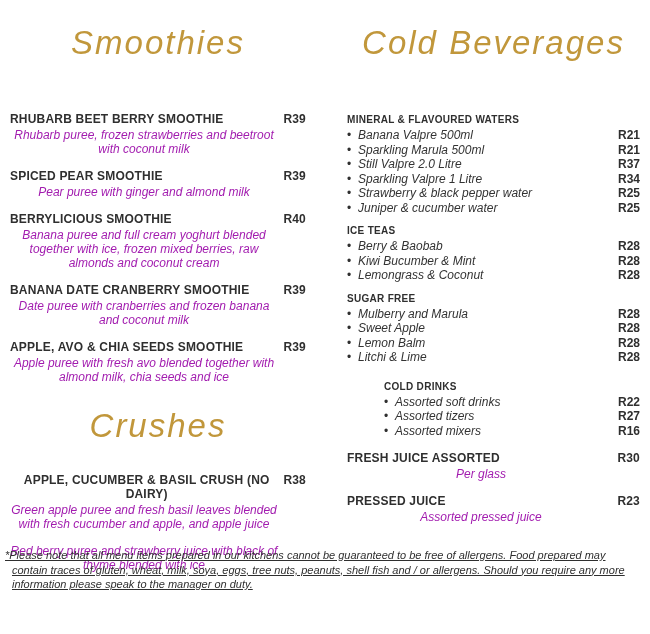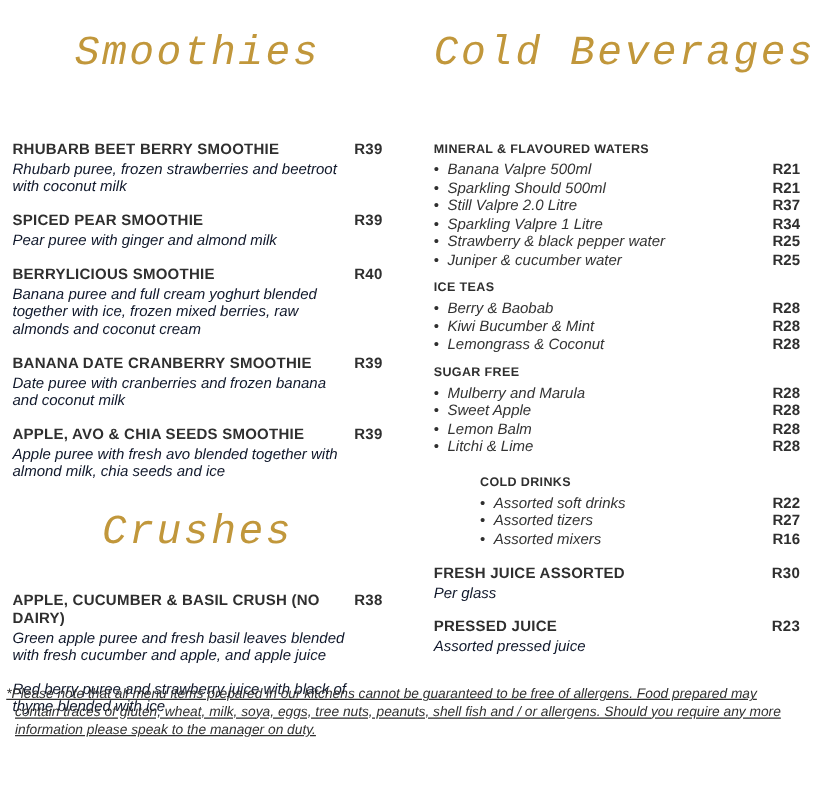--- a/index.html
+++ b/index.html
@@ -16,52 +16,52 @@
     position: relative;
   }
   .page {
     display: grid;
     grid-template-columns: 296px 293px;
     column-gap: 41px;
     padding: 14px 10px 0 10px;
     box-sizing: border-box;
   }
   .script-heading {
-    font-family: Liberation Mono, monospace;
+    font-family: Liberation Sans, sans-serif;
     font-style: italic;
     font-weight: normal;
     color: #C1973B;
     font-size: 33px;
     text-align: center;
     height: 62px;
     line-height: 58px;
     letter-spacing: 2px;
     white-space: nowrap;
   }
   .col-body { margin-top: 36px; }
   .heading-crushes { margin-top: 8px; margin-bottom: 14px; }
 
   
-  .menu-item { margin-bottom: 13px; }
+  .menu-item { margin-bottom: 13px; text-align: center; }
   .item-row {
     display: flex;
     justify-content: space-between;
     align-items: baseline;
     font-weight: bold;
     font-size: 12px;
     line-height: 14px;
     letter-spacing: 0.2px;
   }
   .item-name { text-transform: uppercase; }
   .item-price { font-weight: bold; }
   .item-desc {
     font-style: italic;
     font-size: 12px;
     line-height: 14px;
-    color: #0f172a;
+    color: #a21caf;
     margin-top: 2px;
     max-width: 268px;
   }
 
   
   .group { margin-bottom: 8px; }
   .group.extra-gap { margin-top: 14px; margin-left: 37px; }
   .group-title {
     font-weight: bold;
     font-size: 10px;
@@ -157,21 +157,21 @@
     <div class="col-body" id="cold-blocks">
         <div class="group">
           <div class="group-title">MINERAL &amp; FLAVOURED WATERS</div>
           <div class="bullet-row">
             <span class="bullet">•</span>
             <span class="bullet-label">Banana Valpre 500ml</span>
             <span class="item-price">R21</span>
           </div>
           <div class="bullet-row">
             <span class="bullet">•</span>
-            <span class="bullet-label">Sparkling Should 500ml</span>
+            <span class="bullet-label">Sparkling Marula 500ml</span>
             <span class="item-price">R21</span>
           </div>
           <div class="bullet-row">
             <span class="bullet">•</span>
             <span class="bullet-label">Still Valpre 2.0 Litre</span>
             <span class="item-price">R37</span>
           </div>
           <div class="bullet-row">
             <span class="bullet">•</span>
             <span class="bullet-label">Sparkling Valpre 1 Litre</span>

